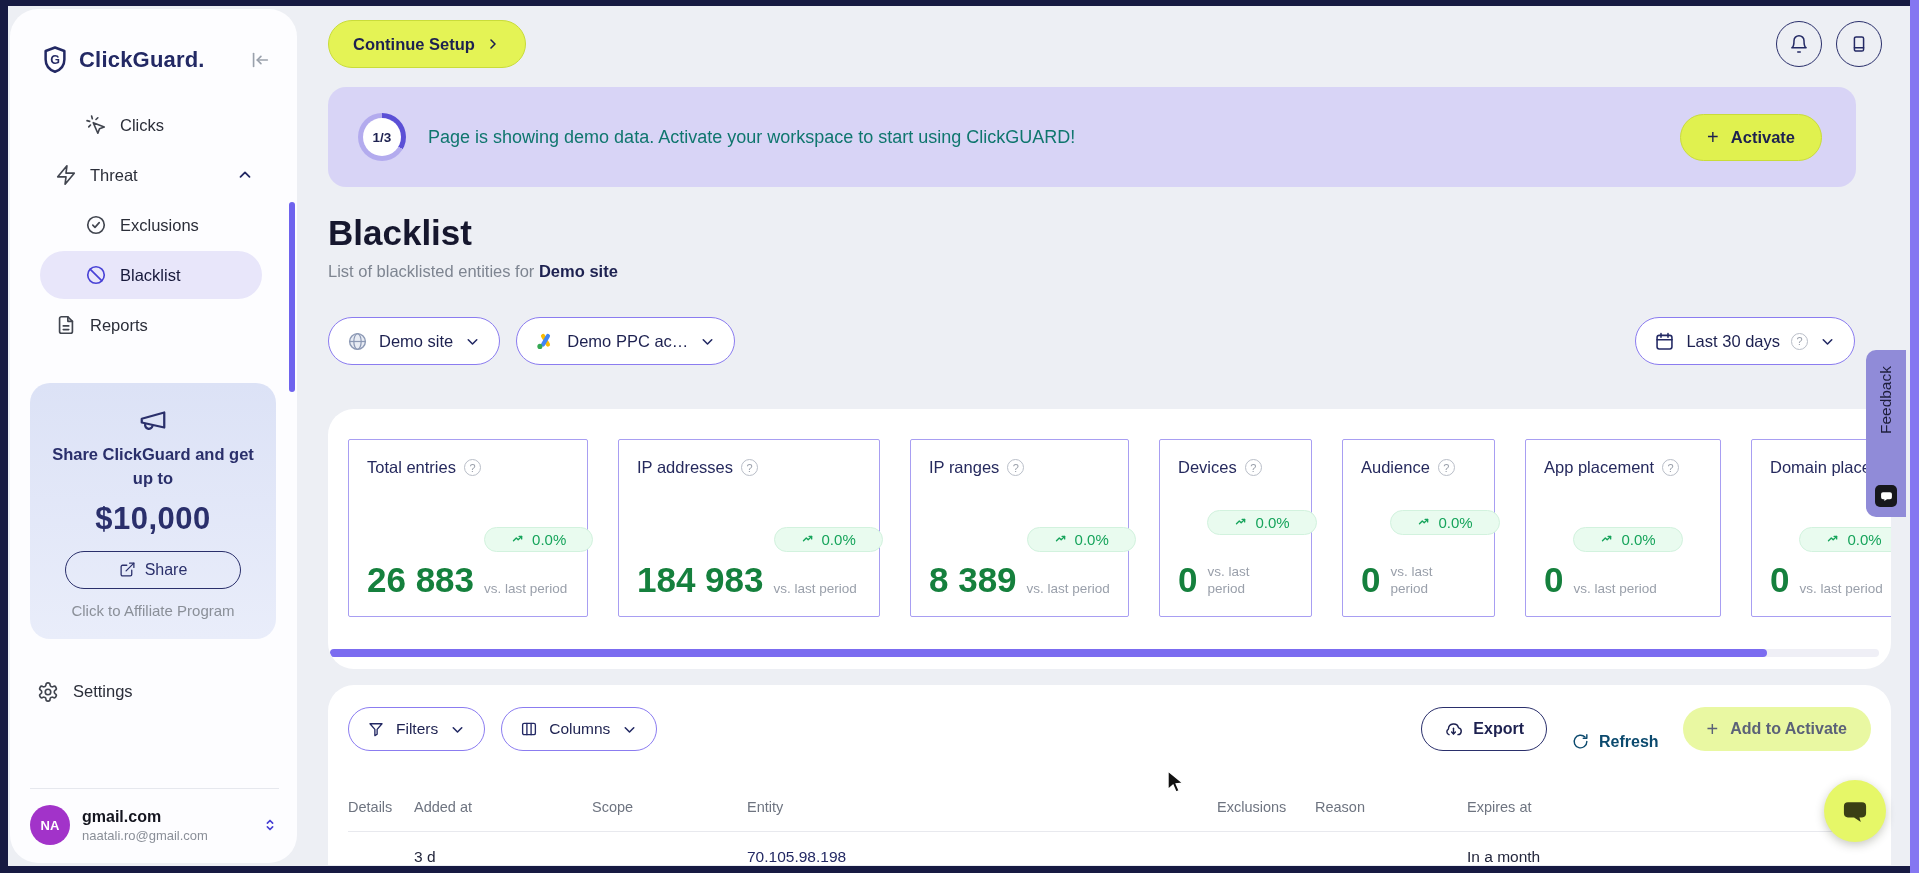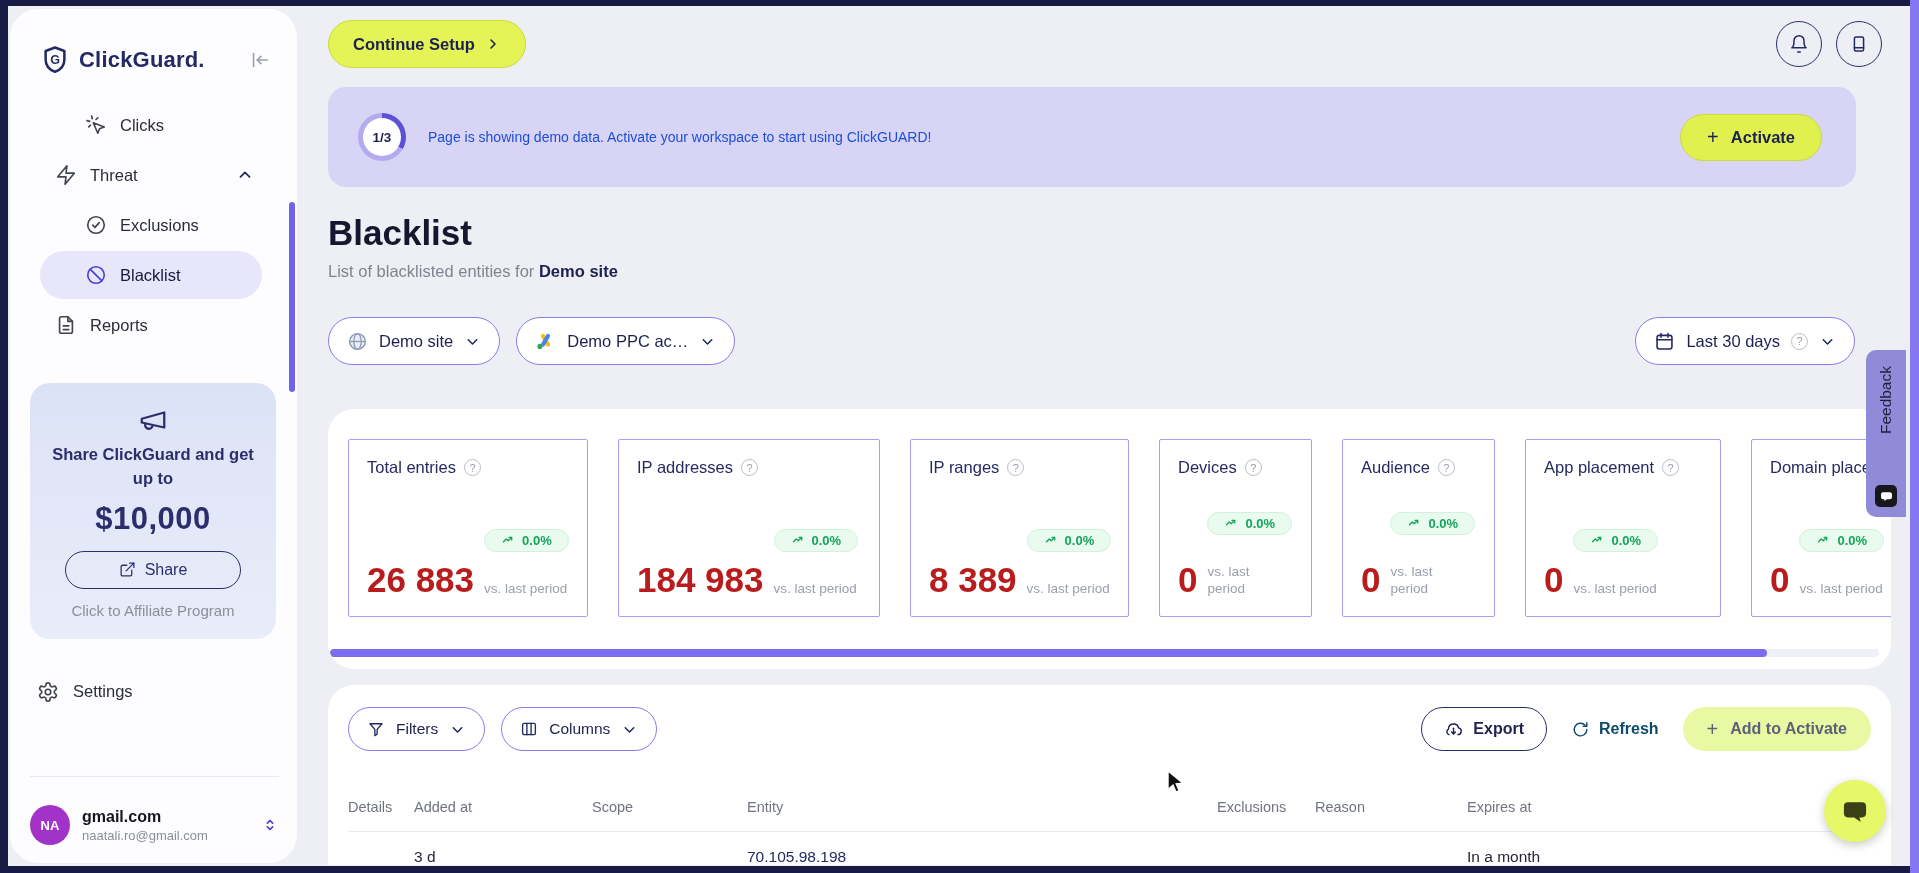--- a/index.html
+++ b/index.html
@@ -30,73 +30,73 @@
   .nav-chev { margin-left: auto; margin-right: 8px; width: 18px; height: 18px; color: #232964; }
   .promo { margin: 34px 21px 0 20px; border-radius: 20px; background: linear-gradient(180deg, #dce2f6, #e9edfa); padding: 22px 14px 20px; text-align: center; color: #2a2f6b; }
   .promo-icon { width: 30px; height: 30px; margin: 0 auto 8px; color: #2a2f6b; }
   .promo-title { font-size: 16.5px; font-weight: 600; line-height: 1.45; }
   .promo-amount { font-size: 31px; font-weight: bold; margin-top: 10px; letter-spacing: .5px; }
   .promo-share { margin: 14px auto 0; width: 176px; height: 38px; border: 1.5px solid #2a2f6b; border-radius: 999px; background: transparent; display: flex; align-items: center; justify-content: center; gap: 9px; color: #2a2f6b; font-size: 16px; cursor: pointer; font-family: inherit; }
   .promo-share svg { width: 17px; height: 17px; }
   .promo-caption { margin-top: 13px; color: #8a8f98; font-size: 15px; }
   .settings-row { display: flex; align-items: center; gap: 14px; margin: 42px 0 0 27px; color: #2b2e39; font-size: 16.5px; cursor: pointer; }
   .settings-row svg { width: 22px; height: 22px; color: #41454f; }
-  .sidebar-footer { position: absolute; left: 20px; right: 18px; bottom: 18px; border-top: 1px solid #e6e8ee; padding-top: 28px; display: flex; align-items: center; gap: 12px; cursor: pointer; }
+  .sidebar-footer { position: absolute; left: 20px; right: 18px; bottom: 18px; border-top: 1px solid #e6e8ee; padding-top: 16px; display: flex; align-items: center; gap: 12px; cursor: pointer; }
   .avatar { width: 40px; height: 40px; border-radius: 50%; background: #a233c9; color: #fff; font-size: 13px; font-weight: bold; display: flex; align-items: center; justify-content: center; }
   .user-names { flex: 1; min-width: 0; }
   .user-ws { font-size: 16px; font-weight: bold; color: #14151f; }
   .user-email { font-size: 13px; color: #8a8f98; margin-top: 2px; white-space: nowrap; }
   .user-chev { width: 18px; height: 18px; color: #4740d4; stroke-width: 2.2; }
 
   
   .main { position: absolute; left: 320px; top: 0; right: 0; bottom: 0; padding-right: 19px; }
   .topbar { margin-top: 14px; height: 48px; display: flex; align-items: center; justify-content: space-between; padding-right: 9px; }
   .btn-lime { height: 48px; border-radius: 999px; background: #e4f355; border: 1.5px solid #c9dc3a; color: #1d2150; font-weight: bold; font-size: 16.5px; display: inline-flex; align-items: center; gap: 10px; padding: 0 24px; cursor: pointer; font-family: inherit; }
   .btn-lime svg { width: 16px; height: 16px; stroke-width: 2.4; }
   .top-icons { display: flex; gap: 14px; }
   .icon-circle { width: 46px; height: 46px; border: 1.5px solid #2a2f6b; border-radius: 50%; background: transparent; display: flex; align-items: center; justify-content: center; color: #232964; cursor: pointer; }
   .icon-circle svg { width: 20px; height: 20px; }
 
   .banner { margin-top: 19px; margin-right: 35px; height: 100px; border-radius: 18px; background: #d8d4f6; display: flex; align-items: center; padding: 0 34px 0 30px; gap: 22px; }
   .ring { width: 48px; height: 48px; border-radius: 50%; background: conic-gradient(#5b50d6 0deg 120deg, #b3abee 120deg 360deg); position: relative; flex: 0 0 auto; }
   .ring-inner { position: absolute; inset: 5px; border-radius: 50%; background: #fff; display: flex; align-items: center; justify-content: center; font-size: 13.5px; font-weight: bold; color: #1d2150; }
-  .banner-msg { flex: 1; font-size: 14px; font-weight: 500; color: #1d4ed8; }
+  .banner-msg { flex: 1; font-size: 18px; font-weight: 500; color: #0f766e; }
   .btn-activate { height: 47px; border-radius: 999px; background: #e0f14f; border: 1.5px solid #c9dc3a; color: #1d2150; font-weight: 600; font-size: 16.5px; display: inline-flex; align-items: center; gap: 12px; padding: 0 26px; cursor: pointer; font-family: inherit; }
   .plus-glyph { font-size: 20px; font-weight: 500; line-height: 1; }
 
   .page-title { margin-top: 26px; font-size: 35px; font-weight: bold; color: #16172e; }
   .page-sub { margin-top: 9px; font-size: 16.5px; color: #7e8591; }
   .page-sub b { color: #1d2150; }
 
   .selector-row { margin-top: 36px; margin-right: 36px; display: flex; align-items: center; gap: 16px; }
   .pill { height: 48px; border: 1.6px solid #8b7cf0; border-radius: 999px; background: #fff; display: inline-flex; align-items: center; gap: 11px; padding: 0 18px; color: #1d2150; font-size: 16.5px; font-weight: 500; cursor: pointer; font-family: inherit; }
   .pill .chev { width: 17px; height: 17px; stroke-width: 2.2; color: #232964; }
   .pill svg.lead { width: 21px; height: 21px; }
   .date-pill { margin-left: auto; }
 
   .help-circle { width: 17px; height: 17px; border: 1.3px solid #b9bec8; border-radius: 50%; color: #9aa0ab; font-size: 11px; display: inline-flex; align-items: center; justify-content: center; flex: 0 0 auto; }
 
   .stats-panel { margin-top: 44px; height: 260px; background: #fff; border-radius: 26px; position: relative; overflow: hidden; padding: 30px 0 0 20px; display: flex; gap: 30px; }
   .stat-card { flex: 0 0 auto; height: 178px; border: 1.6px solid #a89ef2; border-radius: 2px; padding: 18px 18px 16px; display: flex; flex-direction: column; background: #fff; }
   .stat-head { display: flex; align-items: center; gap: 8px; font-size: 16.5px; color: #262a5e; font-weight: 500; white-space: nowrap; }
   .stat-bottom { margin-top: auto; display: flex; align-items: flex-end; gap: 10px; }
-  .stat-value { font-size: 35px; font-weight: bold; color: #b91c1c; white-space: nowrap; }
+  .stat-value { font-size: 35px; font-weight: bold; color: #15803d; white-space: nowrap; }
   .stat-meta { display: flex; flex-direction: column; gap: 4px; padding-bottom: 2px; }
-  .badge { align-self: flex-start; display: inline-flex; align-items: center; gap: 6px; background: #e9fbef; border: 1px solid #d2f2de; color: #16a45b; font-size: 13px; font-weight: 700; border-radius: 999px; padding: 3px 16px; white-space: nowrap; }
+  .badge { align-self: flex-start; display: inline-flex; align-items: center; gap: 6px; background: #e9fbef; border: 1px solid #d2f2de; color: #16a45b; font-size: 15px; font-weight: 400; border-radius: 999px; padding: 3px 26px; white-space: nowrap; }
   .badge svg { width: 15px; height: 15px; stroke-width: 2.2; }
   .vs { font-size: 13.5px; color: #9aa0ab; line-height: 1.3; margin-top: 24px; }
   .vs.narrow { max-width: 58px; }
   .h-track { position: absolute; left: 2px; right: 12px; bottom: 12px; height: 8px; border-radius: 4px; background: #efeff6; }
   .h-thumb { position: absolute; left: 0; top: 0; width: 1437px; height: 8px; border-radius: 4px; background: #7b6cf0; cursor: pointer; }
 
   .table-panel { margin-top: 16px; height: 180px; background: #fff; border-radius: 26px 26px 0 0; padding: 22px 20px 0; overflow: hidden; }
   .toolbar { display: flex; align-items: center; gap: 16px; }
   .toolbar .pill { height: 44px; font-size: 15.5px; text-align: center; }
   .toolbar .pill svg.lead { width: 18px; height: 18px; color: #232964; }
-  .toolbar-right { margin-left: auto; display: flex; align-items: center; gap: 24px; }
+  .toolbar-right { margin-left: auto; display: flex; align-items: flex-end; gap: 24px; }
   .btn-export { height: 44px; border: 1.6px solid #2a2f6b; border-radius: 999px; background: #fff; color: #1d2150; font-size: 16px; font-weight: 600; display: inline-flex; align-items: center; gap: 10px; padding: 0 22px; cursor: pointer; font-family: inherit; }
   .btn-export svg, .btn-refresh svg { width: 19px; height: 19px; }
   .btn-refresh { border: none; background: transparent; color: #0c4a6e; font-size: 16px; font-weight: 600; display: inline-flex; align-items: center; gap: 9px; cursor: pointer; font-family: inherit; }
   .btn-add { height: 44px; border: none; border-radius: 999px; background: #e9f8a2; color: #5b6278; font-size: 16px; font-weight: 600; display: inline-flex; align-items: center; gap: 12px; padding: 0 24px; cursor: pointer; font-family: inherit; }
   .thead, .trow { display: grid; grid-template-columns: 66px 178px 155px 470px 98px 152px 1fr; align-items: center; }
   .thead { margin-top: 48px; padding-bottom: 16px; border-bottom: 1px solid #e8e9ee; color: #6e7480; font-size: 14.5px; }
   .trow { padding-top: 16px; font-size: 15.5px; color: #23263c; }
   .trow .entity-cell { color: #232964; font-weight: 500; }
 
   

